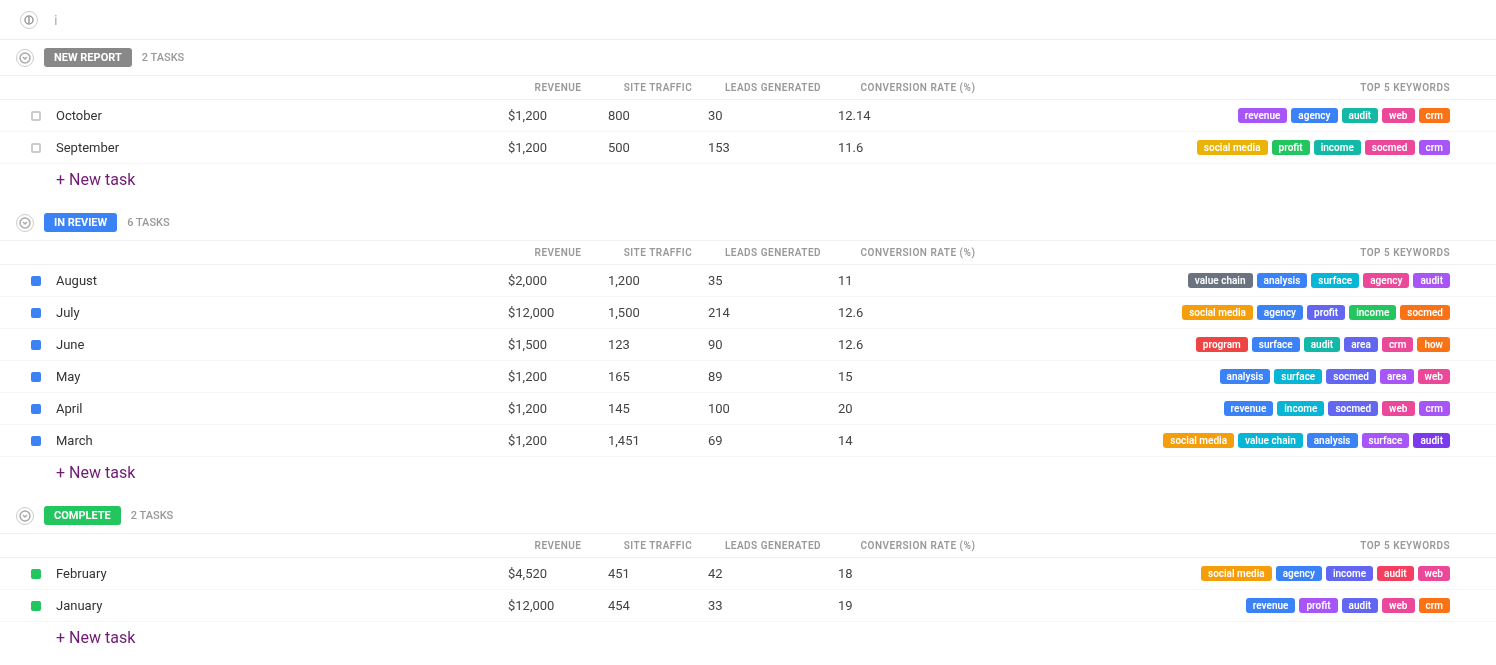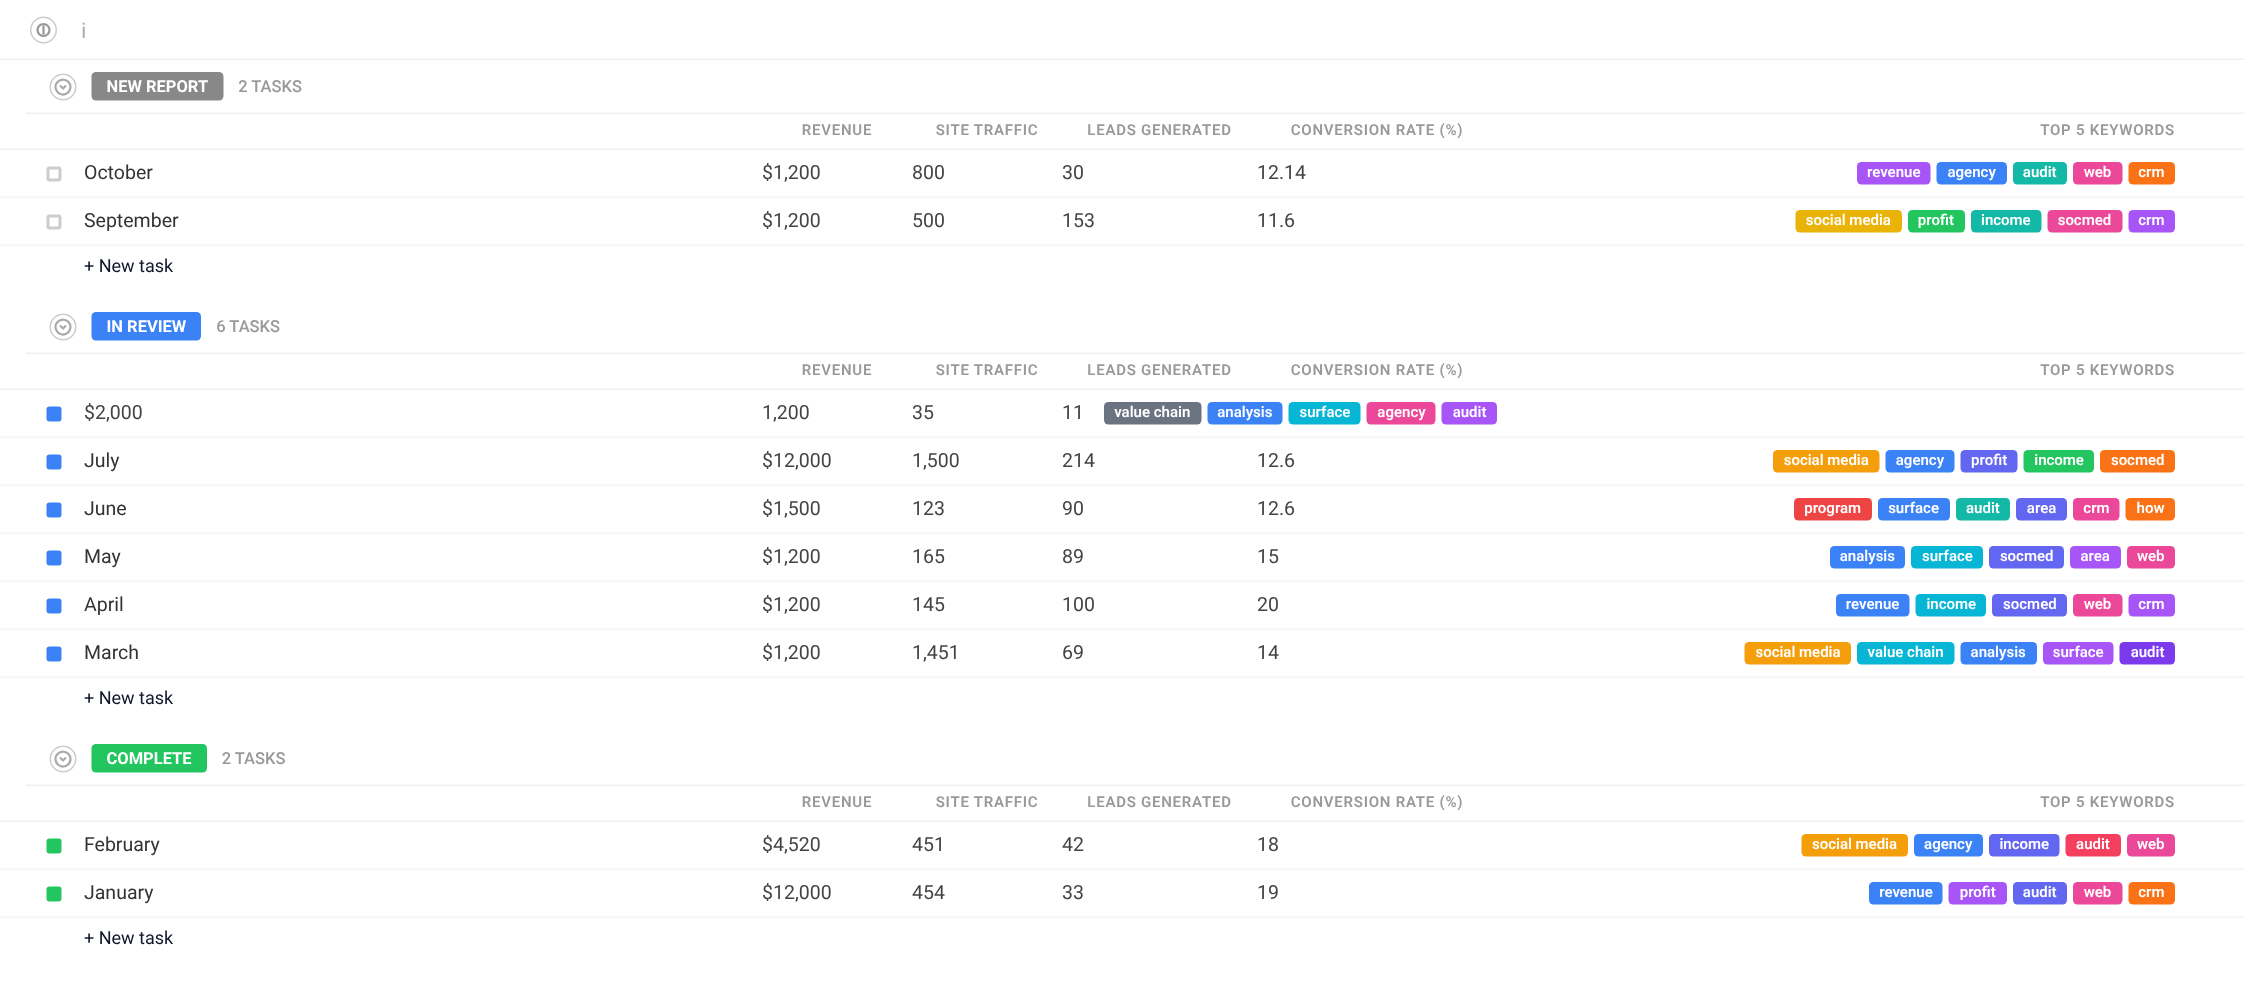--- a/index.html
+++ b/index.html
@@ -12,21 +12,21 @@
     .header-left { display: flex; align-items: center; gap: 8px; }
     .header-title { font-size: 16px; font-weight: 600; color: #222; }
     .header-icon { color: #aaa; font-size: 14px; cursor: pointer; }
     .new-task-btn { color: #666; font-size: 12px; cursor: pointer; display: flex; align-items: center; gap: 3px; }
     .hide-closed { color: #666; font-size: 12px; cursor: pointer; display: flex; align-items: center; gap: 3px; }
     .collapse-icon { width: 18px; height: 18px; border-radius: 50%; border: 1px solid #ccc; display: flex; align-items: center; justify-content: center; cursor: pointer; color: #666; font-size: 10px; }
 
     .section { margin-bottom: 10px; }
     .section-header {
       display: flex; align-items: center; padding: 8px 16px;
-      border-bottom: 1px solid #f0f0f0; gap: 10px; margin-left: 17px;
+      border-bottom: 1px solid #f0f0f0; gap: 10px;
     }
     .section-badge {
       padding: 3px 10px; border-radius: 3px; font-size: 11px; font-weight: 700; color: #fff; cursor: pointer;
     }
     .badge-new-report { background: #888; color: #fff; }
     .badge-in-review { background: #3b82f6; color: #fff; }
     .badge-complete { background: #22c55e; color: #fff; }
     .task-count { font-size: 11px; color: #999; font-weight: 500; }
 
     .columns-header {
@@ -51,21 +51,21 @@
     .dot-green { width: 10px; height: 10px; border-radius: 2px; background: #22c55e; }
     .task-name { font-size: 13px; color: #333; }
     .task-value { text-align: left; font-size: 13px; color: #444; }
 
     .keywords-cell { display: flex; gap: 4px; justify-content: flex-end; flex-wrap: nowrap; }
     .kw-tag {
       padding: 2px 7px; border-radius: 3px; font-size: 10px; font-weight: 600;
       color: #fff; white-space: nowrap;
     }
 
-    .new-task-row { padding: 6px 16px 6px 56px; color: #0f172a; font-size: 12px; cursor: pointer; }
+    .new-task-row { padding: 6px 16px 6px 56px; color: #701a75; font-size: 16px; cursor: pointer; }
 
     
     .kw-purple { background: #a855f7; }
     .kw-blue { background: #3b82f6; }
     .kw-teal { background: #14b8a6; }
     .kw-pink { background: #ec4899; }
     .kw-orange { background: #f97316; }
     .kw-red { background: #ef4444; }
     .kw-green { background: #22c55e; }
     .kw-yellow { background: #eab308; color: #fff; }
@@ -176,20 +176,21 @@
           <div class="col-label">SITE TRAFFIC</div>
           <div class="col-label">LEADS GENERATED</div>
           <div class="col-label">CONVERSION RATE (%)</div>
           <div class="col-label keywords">TOP 5 KEYWORDS</div>
           <div></div>
         </div>
         <div class="task-row">
           <div class="task-indicator">
             <div class="dot-blue"></div>
           </div>
+          <div class="task-name">August</div>
           <div class="task-value">$2,000</div>
           <div class="task-value">1,200</div>
           <div class="task-value">35</div>
           <div class="task-value">11</div>
           <div class="keywords-cell">
             <span class="kw-tag kw-gray">value chain</span>
             <span class="kw-tag kw-blue">analysis</span>
             <span class="kw-tag kw-cyan">surface</span>
             <span class="kw-tag kw-pink">agency</span>
             <span class="kw-tag kw-purple">audit</span>

